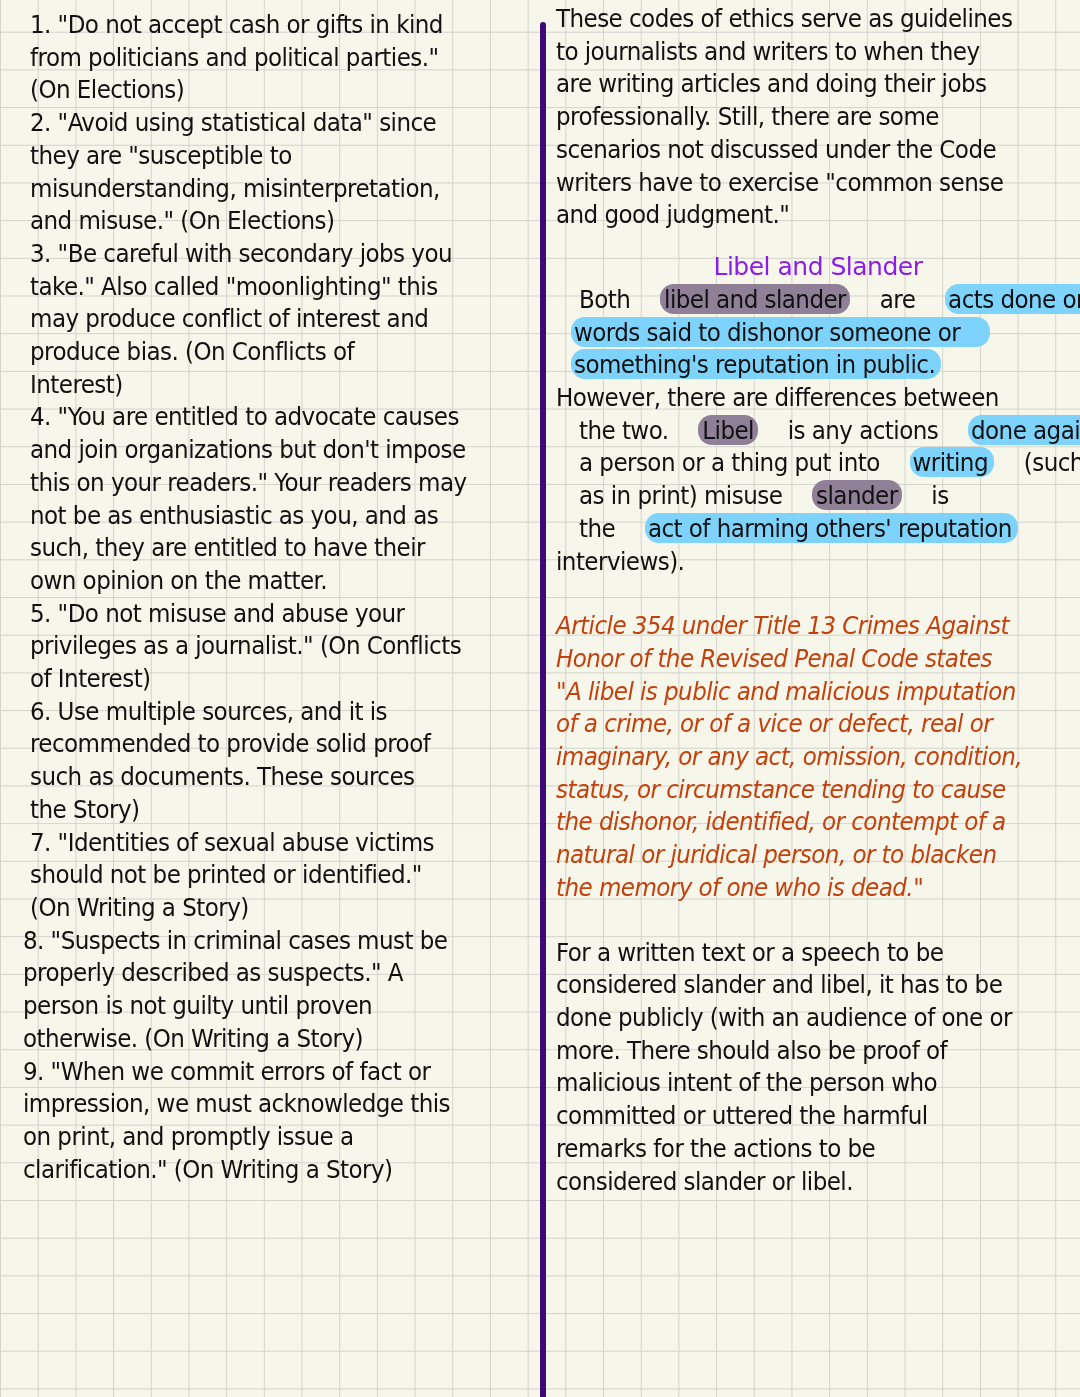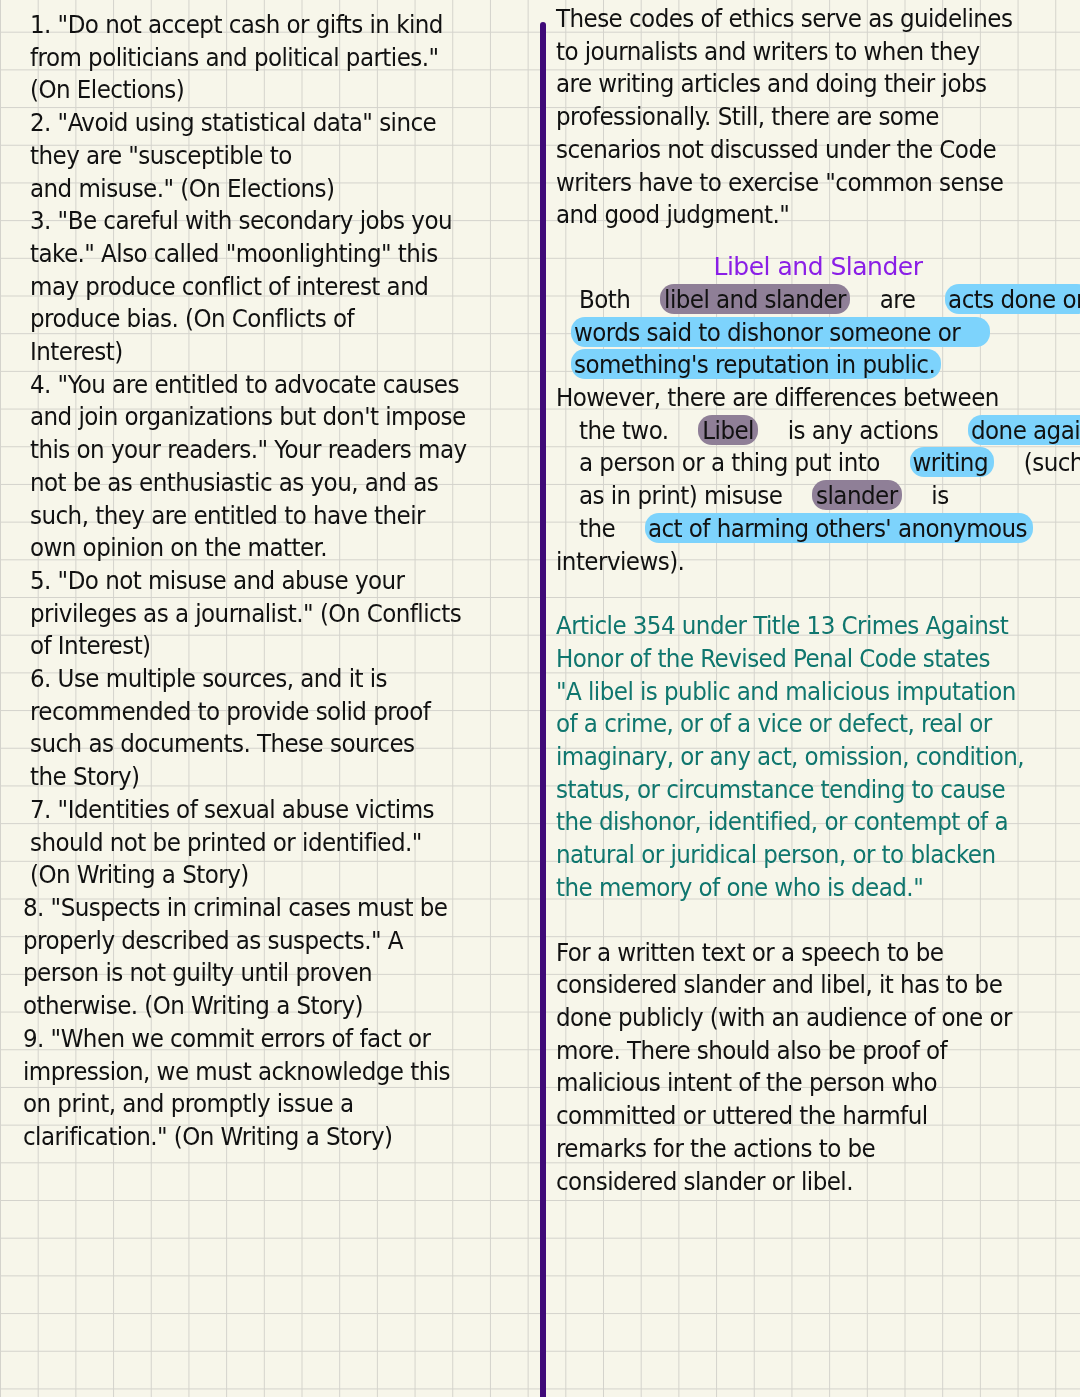--- a/index.html
+++ b/index.html
@@ -49,21 +49,21 @@
   .outdent { margin-left: -7px; }
   .heading {
     color: #8a1ee6;
     text-align: center;
     font-size: 25px;
     line-height: 32px;
     margin-top: 20px;
     letter-spacing: -0.5px;
     padding-left: 0;
   }
-  .pink { color: #0f766e; }
+  .pink { color: #c2410c; font-style: italic; }
   .hl-purple {
     background: #7dd3fc;
     border-radius: 14px;
     padding: 0 6px 0 3px;
   }
   .hl-grey {
     background: #8f7f97;
     border-radius: 14px;
     padding: 0 4px;
   }
@@ -74,20 +74,21 @@
 <body>
 
 <div class="page">
 
   <div class="col-left">
     <div class="line">1. "Do not accept cash or gifts in kind</div>
     <div class="line">from politicians and political parties."</div>
     <div class="line">(On Elections)</div>
     <div class="line">2. "Avoid using statistical data" since</div>
     <div class="line">they are "susceptible to</div>
+    <div class="line">misunderstanding, misinterpretation,</div>
     <div class="line">and misuse." (On Elections)</div>
     <div class="line">3. "Be careful with secondary jobs you</div>
     <div class="line">take." Also called "moonlighting" this</div>
     <div class="line">may produce conflict of interest and</div>
     <div class="line">produce bias. (On Conflicts of</div>
     <div class="line">Interest)</div>
     <div class="line">4. "You are entitled to advocate causes</div>
     <div class="line">and join organizations but don't impose</div>
     <div class="line">this on your readers." Your readers may</div>
     <div class="line">not be as enthusiastic as you, and as</div>
@@ -129,21 +130,21 @@
     <div class="heading">Libel and Slander</div>
 
     <div>
       <div class="line"><span>Both </span><span class="hl-grey">libel and slander</span><span> are </span><span class="hl-purple">acts done or</span></div>
       <div class="line" style="margin-left:-8px"><span class="hl-purple" style="padding-right:30px">words said to dishonor someone or</span></div>
       <div class="line" style="margin-left:-8px"><span class="hl-purple">something's reputation in public.</span></div>
       <div class="line">However, there are differences between</div>
       <div class="line"><span>the two. </span><span class="hl-grey">Libel</span><span> is any actions </span><span class="hl-purple">done against</span></div>
       <div class="line"><span>a person or a thing put into </span><span class="hl-purple">writing</span><span> (such</span></div>
       <div class="line"><span>as in print) misuse </span><span class="hl-grey">slander</span><span> is</span></div>
-      <div class="line"><span>the </span><span class="hl-purple">act of harming others' anonymous</span></div>
+      <div class="line"><span>the </span><span class="hl-purple">act of harming others' reputation</span></div>
       <div class="line">interviews).</div>
     </div>
 
     <div class="gap-md"></div>
 
     <div class="pink">
       <div class="line">Article 354 under Title 13 Crimes Against</div>
       <div class="line">Honor of the Revised Penal Code states</div>
       <div class="line">"A libel is public and malicious imputation</div>
       <div class="line">of a crime, or of a vice or defect, real or</div>

